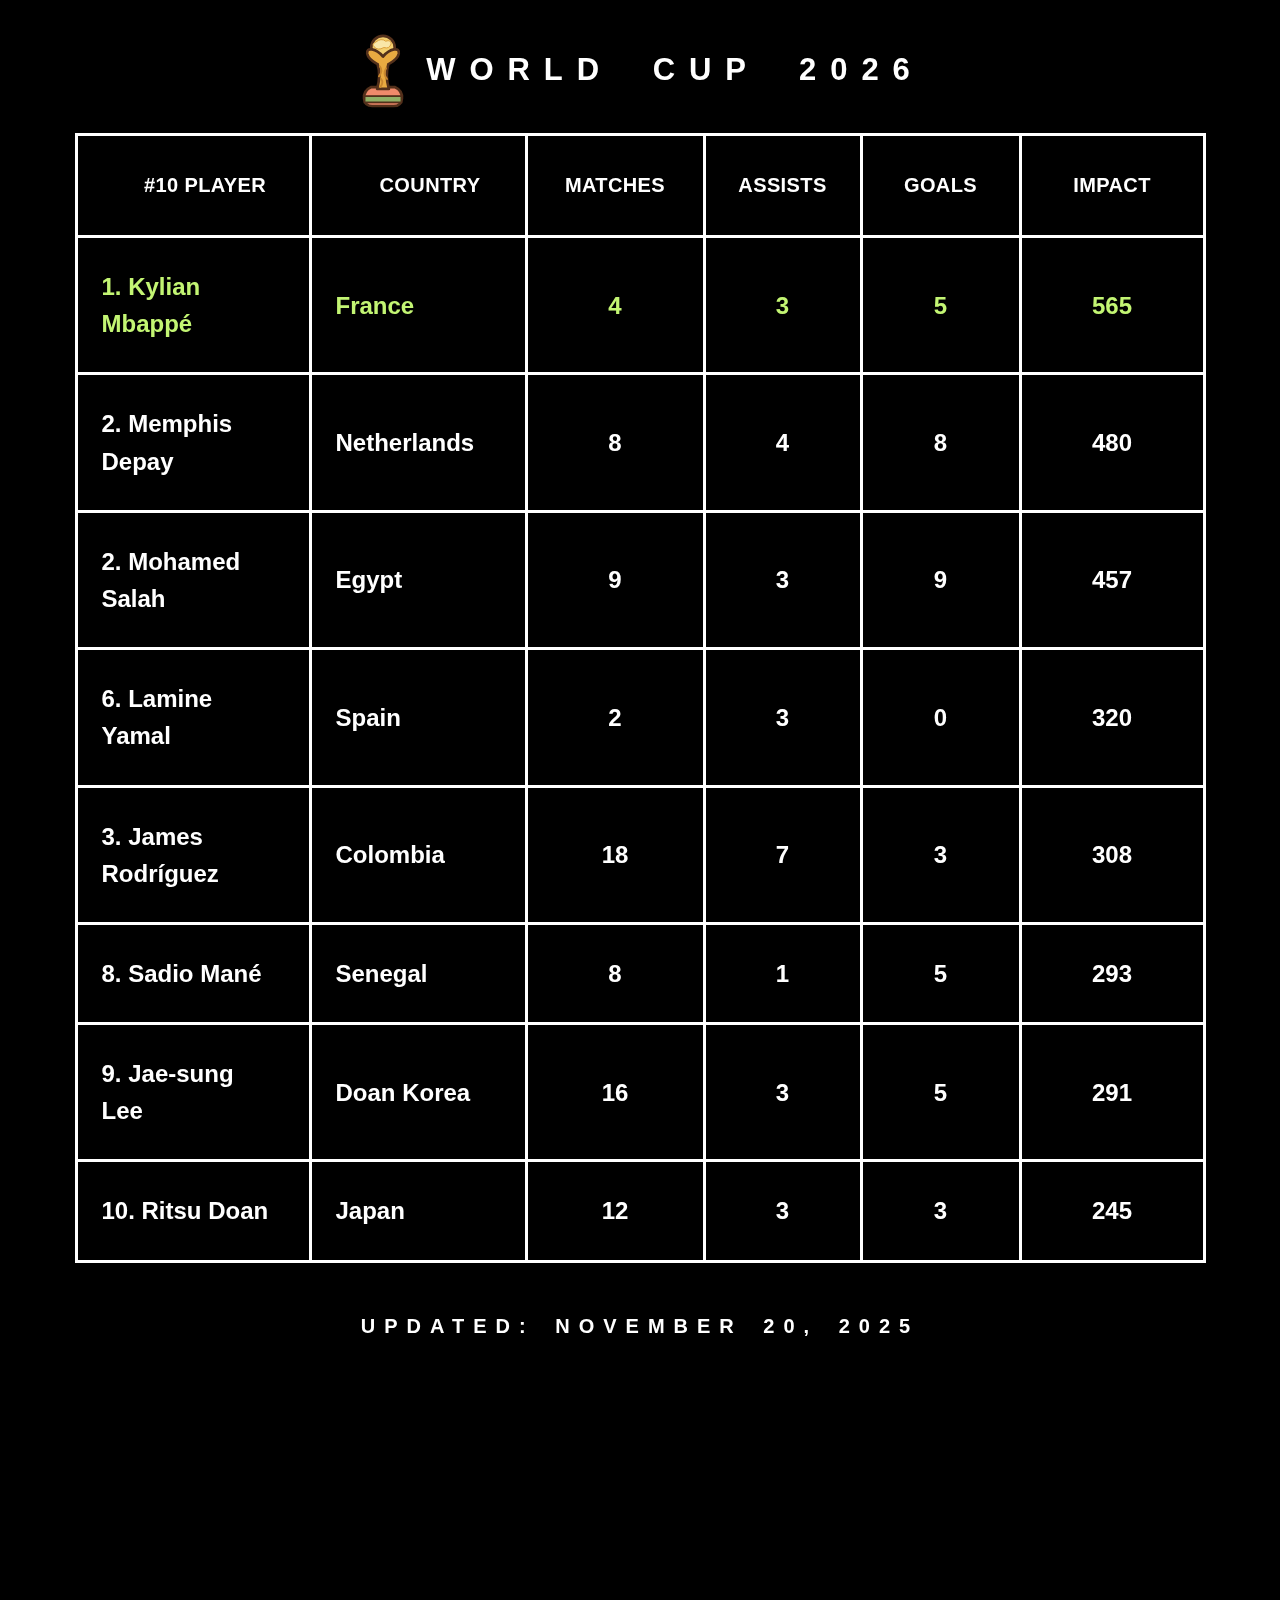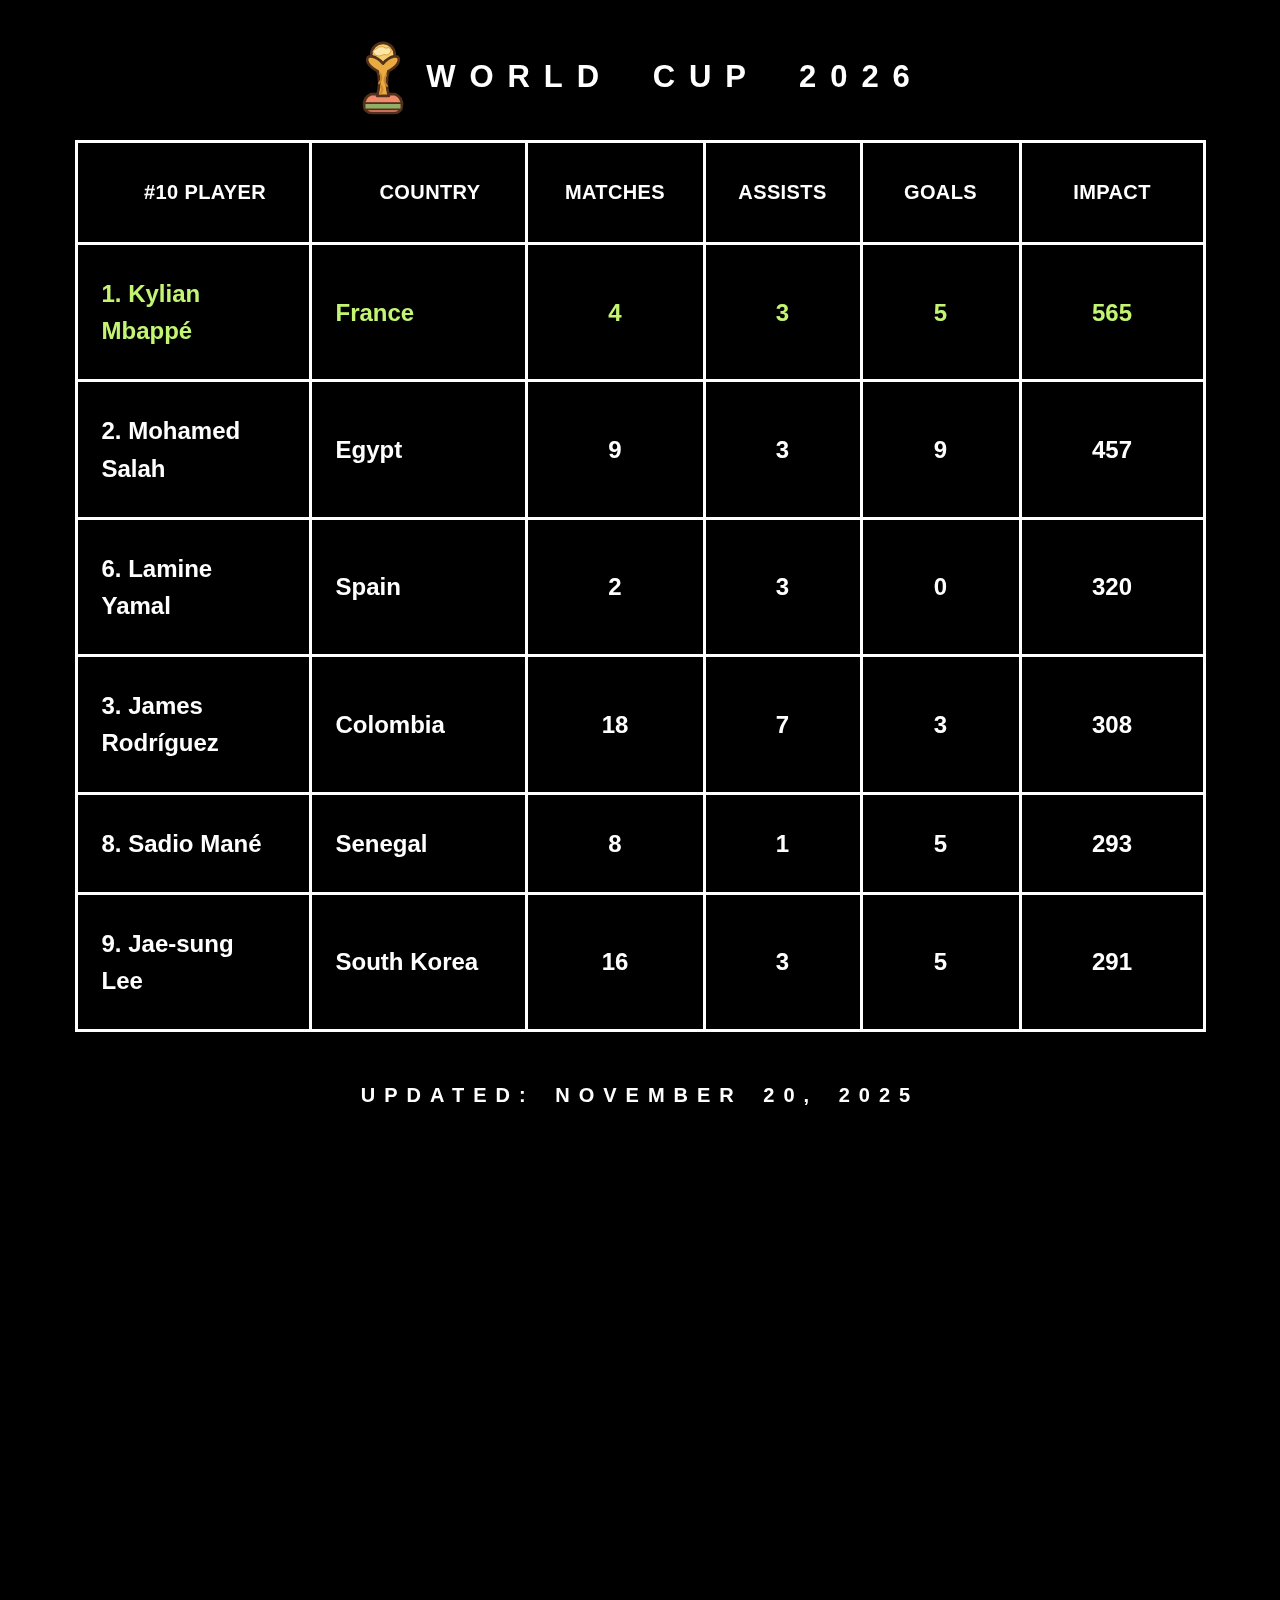--- a/index.html
+++ b/index.html
@@ -14,21 +14,21 @@
   }
   .page {
     width: 1280px;
     height: 1600px;
     background: #000000;
     overflow: hidden;
   }
   
   .title-bar {
     height: 112px;
-    padding-top: 21px;
+    padding-top: 14px;
     display: flex;
     align-items: center;
     justify-content: center;
     gap: 16px;
   }
   .trophy {
     width: 54px;
     height: 76px;
     flex: 0 0 auto;
   }
@@ -143,20 +143,28 @@
     <tbody>
       <tr class="highlight">
         <td class="left">1. Kylian Mbappé</td>
         <td class="left">France</td>
         <td>4</td>
         <td>3</td>
         <td>5</td>
         <td>565</td>
       </tr>
       <tr>
+        <td class="left">2. Memphis Depay</td>
+        <td class="left">Netherlands</td>
+        <td>8</td>
+        <td>4</td>
+        <td>8</td>
+        <td>480</td>
+      </tr>
+      <tr>
         <td class="left">2. Mohamed Salah</td>
         <td class="left">Egypt</td>
         <td>9</td>
         <td>3</td>
         <td>9</td>
         <td>457</td>
       </tr>
       <tr>
         <td class="left">6. Lamine Yamal</td>
         <td class="left">Spain</td>
@@ -176,24 +184,32 @@
       <tr>
         <td class="left">8. Sadio Mané</td>
         <td class="left">Senegal</td>
         <td>8</td>
         <td>1</td>
         <td>5</td>
         <td>293</td>
       </tr>
       <tr>
         <td class="left">9. Jae-sung Lee</td>
-        <td class="left">South Korea</td>
+        <td class="left">Doan Korea</td>
         <td>16</td>
         <td>3</td>
         <td>5</td>
         <td>291</td>
       </tr>
+      <tr>
+        <td class="left">10. Ritsu Doan</td>
+        <td class="left">Japan</td>
+        <td>12</td>
+        <td>3</td>
+        <td>3</td>
+        <td>245</td>
+      </tr>
     </tbody>
   </table>
 
   <div class="footer-note">UPDATED: NOVEMBER 20, 2025</div>
 
 </div>
 
 </body></html>

